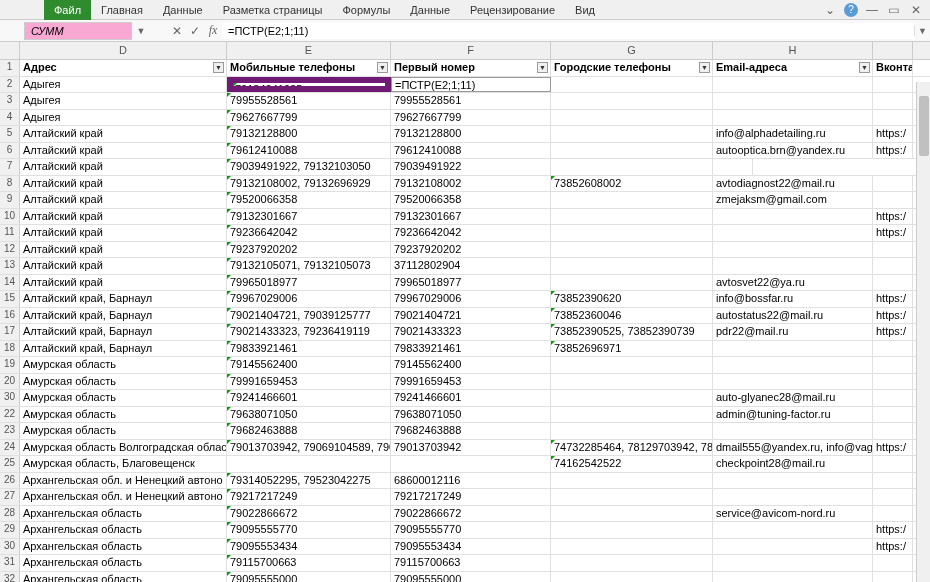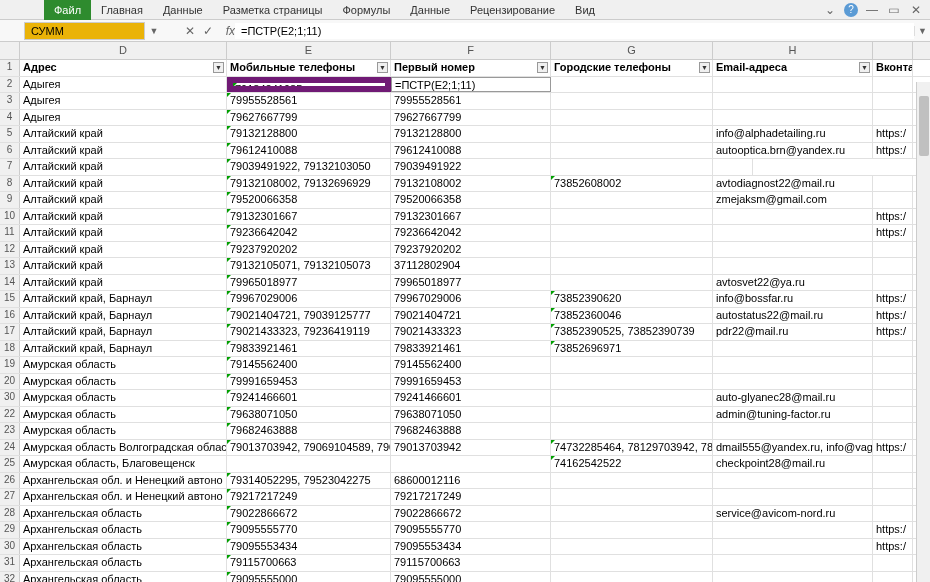--- a/index.html
+++ b/index.html
@@ -6,25 +6,25 @@
   body { font-family: Arial, sans-serif; font-size: 11px; background: #fff; width: 930px; height: 582px; overflow: hidden; position: relative; }
   
   .menubar { display: flex; align-items: center; background: #f0f0f0; height: 20px; border-bottom: 1px solid #ccc; }
   .file-tab { background: #2e8b2e; color: #fff; padding: 3px 10px; font-size: 11px; height: 20px; display: flex; align-items: center; margin-left: 44px; }
   .menu-item { padding: 9px 10px; font-size: 11px; color: #333; cursor: pointer; }
   .menu-right { margin-left: auto; display: flex; align-items: center; gap: 6px; padding-right: 6px; }
   .icon-btn { width: 16px; height: 16px; display: flex; align-items: center; justify-content: center; cursor: pointer; color: #666; font-size: 12px; }
   .help-icon { background: #5b9bd5; color: #fff; border-radius: 50%; width: 14px; height: 14px; font-size: 10px; }
   
   .formula-bar { display: flex; align-items: center; background: #f8f8f8; height: 22px; border-bottom: 1px solid #ccc; }
-  .name-box { width: 121px; border: 1px solid #ccc; background: #eab308; padding: 2px 6px; font-size: 11px; margin: 0 2px 0 24px; }
+  .name-box { width: 108px; border: 1px solid #ccc; background: #f9a8d4; padding: 2px 6px; font-size: 11px; margin: 0 2px 0 24px; font-style: italic; }
   .name-dd { width: 14px; text-align: center; color: #666; cursor: pointer; font-size: 9px; }
   .fb-sep { width: 20px; }
   .fb-btn { width: 18px; text-align: center; color: #666; cursor: pointer; font-size: 12px; }
-  .fx { font-style: italic; font-family: Liberation Sans, sans-serif; font-size: 12px; text-align: right; }
+  .fx { font-style: italic; font-family: Liberation Serif, serif; font-size: 12px; }
   .formula-input { flex: 1; border: none; padding: 2px 6px; font-size: 11px; background: #fff; outline: none; }
   .fb-dd { width: 16px; text-align: center; color: #666; font-size: 9px; border-left: 1px solid #ddd; cursor: pointer; }
   
   .grid-wrap { position: relative; height: 540px; overflow: hidden; }
   .col-headers { display: flex; background: #f0f0f0; border-bottom: 1px solid #ccc; height: 18px; position: sticky; top: 0; }
   .corner { width: 20px; border-right: 1px solid #ccc; background: #f0f0f0; }
   .col-h { border-right: 1px solid #ccc; text-align: center; font-size: 11px; color: #555; padding-top: 2px; }
   .col-D { width: 207px; } .col-E { width: 164px; } .col-F { width: 160px; } .col-G { width: 162px; } .col-H { width: 160px; } .col-I { width: 40px; }
   
   .row { display: flex; height: 16.5px; border-bottom: 1px solid #e0e0e0; }

